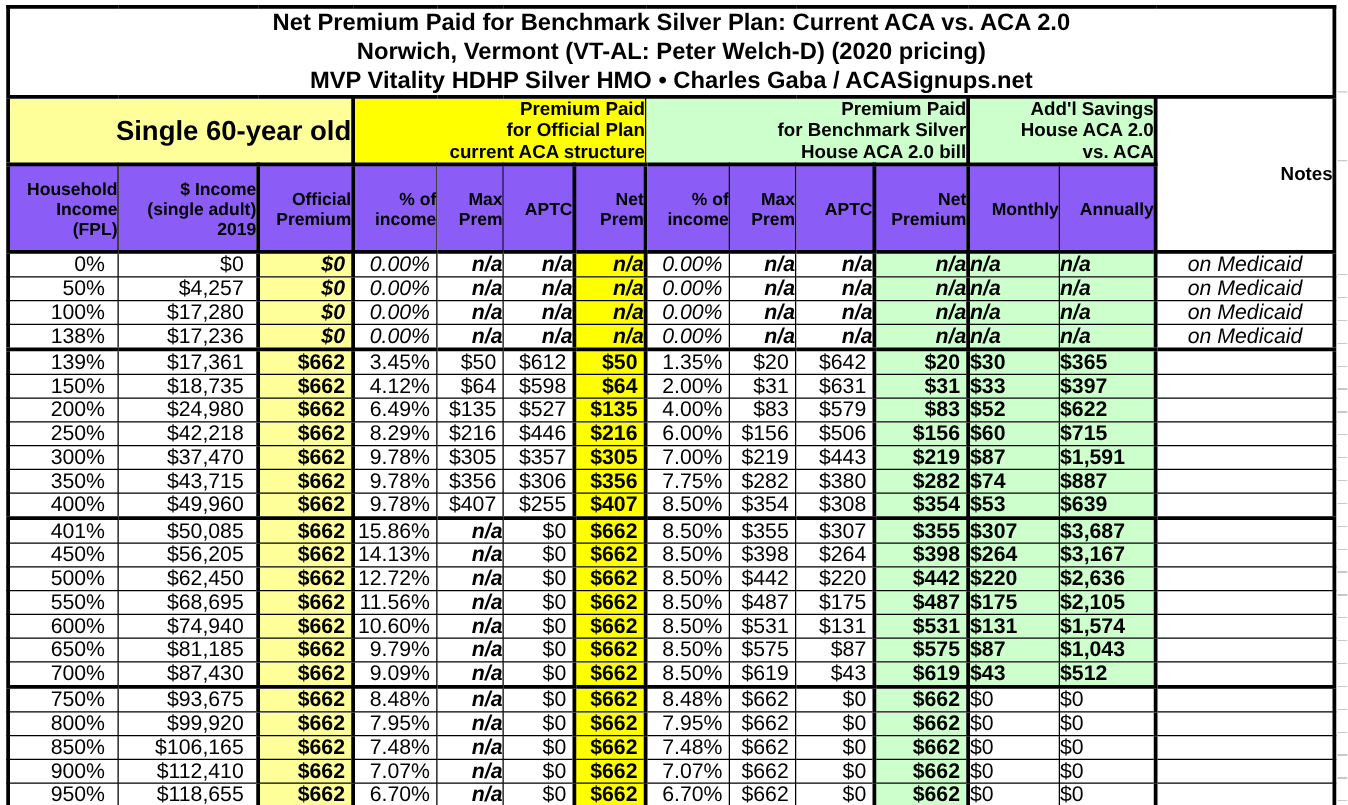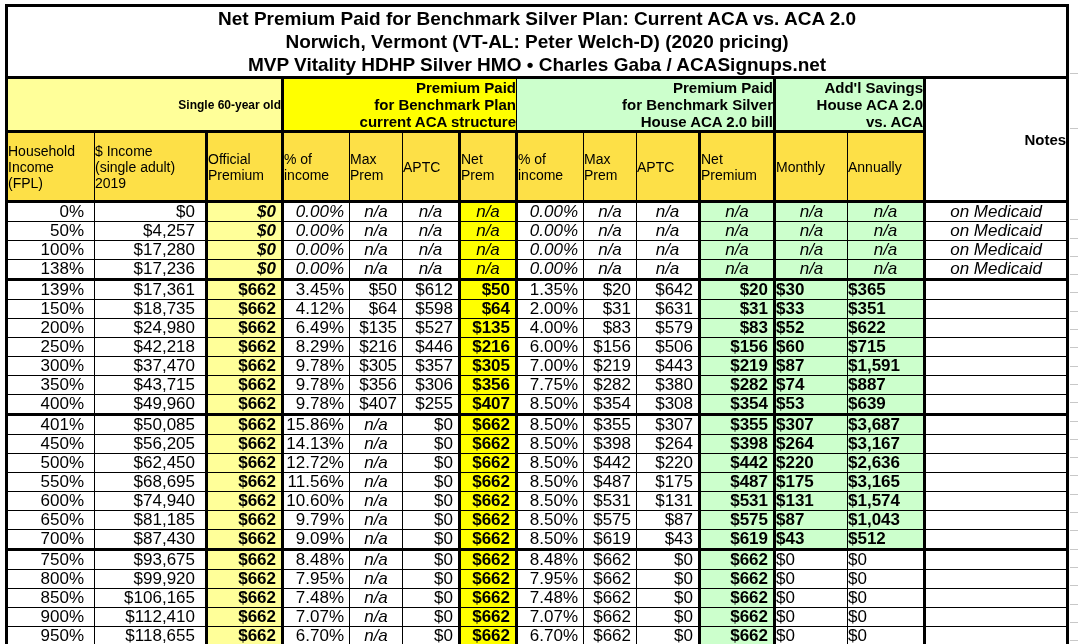--- a/index.html
+++ b/index.html
@@ -17,53 +17,53 @@
   }
   td,th{border:1px solid var(--bk);padding:0;margin:0;overflow:hidden;vertical-align:middle;}
 
   
   .title-row{height:69px;}
   .title-cell{text-align:center;border-bottom:3px solid var(--bk);}
   .title-cell div{font-size:19px;font-weight:bold;line-height:23px;white-space:nowrap;}
 
   .group-row{height:54px;}
   .group-row td{border-bottom:3px solid var(--bk);text-align:right;font-weight:bold;}
-  .g-single{background:var(--ly);font-size:12px;border-right:3px solid var(--bk);}
+  .g-single{background:var(--ly);font-size:22px;border-right:3px solid var(--bk);}
   .g-aca{background:var(--by);}
   .g-aca2{background:var(--lg);border-right:3px solid var(--bk);}
   .g-sav{background:var(--lg);border-right:3px solid var(--bk);}
   .group-row .g3 div{font-size:15px;line-height:17px;white-space:nowrap;}
   .g-notes{background:#fff;font-size:15px;font-weight:bold;text-align:center;
            border-left:3px solid var(--bk);border-bottom:3px solid var(--bk);}
 
   .colhead-row{height:70px;}
   .colhead-row th{
-    background:#fde047;font-size:14px;font-weight:normal;line-height:16px;
-    text-align:left;white-space:pre-line;border-bottom:3px solid var(--bk);
+    background:#8b5cf6;font-size:14px;font-weight:bold;line-height:16px;
+    text-align:right;white-space:pre-line;border-bottom:3px solid var(--bk);
   }
   .ch-official{background:var(--ly);}
   .ch-netp{background:var(--by);}
   .ch-netg{background:var(--lg);}
   .ch-sav{background:var(--lg);}
   .thickL{border-left:3px solid var(--bk) !important;}
   .thickR{border-right:3px solid var(--bk) !important;}
 
   
   tbody tr{height:18.29px;}
   tbody td{font-size:17px;line-height:18px;white-space:nowrap;}
   tr.thick-b td{border-bottom:3px solid var(--bk);}
 
   .num{text-align:right;padding-right:5px;}
   .c-fpl,.c-income{text-align:right;padding-right:10px;}
   .c-official{background:var(--ly);font-weight:bold;text-align:right;padding-right:5px;}
   .c-netp{background:var(--by);font-weight:bold;text-align:right;padding-right:5px;}
   .c-netg{background:var(--lg);font-weight:bold;text-align:right;padding-right:5px;}
   .c-sav{background:var(--lg);font-weight:bold;text-align:left;padding-right:5px;}
   .c-note{text-align:center;font-style:italic;margin-top:12px;}
-  .na{font-weight:normal;font-style:italic;text-align:center;padding-right:0;}
+  .na{font-weight:bold;font-style:italic;padding-right:0;}
   .plain{background:#fff;font-weight:normal;}
   .ital{font-style:italic;}
 
   
   .right-stubs{
     position:absolute;left:1070px;top:202px;width:8px;height:440px;
     background:repeating-linear-gradient(to bottom,#fff 0px,#fff 17.3px,var(--stub) 17.3px,var(--stub) 18.3px);
   }
   .stub-a{position:absolute;left:1070px;top:73px;width:8px;height:1px;background:var(--stub);}
   .stub-b{position:absolute;left:1070px;top:128px;width:8px;height:1px;background:var(--stub);}
@@ -94,21 +94,21 @@
         <td colspan="14" class="title-cell">
           <div>Net Premium Paid for Benchmark Silver Plan: Current ACA vs. ACA 2.0</div>
           <div>Norwich, Vermont (VT-AL: Peter Welch-D) (2020 pricing)</div>
           <div>MVP Vitality HDHP Silver HMO • Charles Gaba / ACASignups.net</div>
         </td>
       </tr>
       <tr class="group-row">
         <td colspan="3" class="g-single">Single 60-year old</td>
         <td colspan="4" class="g-aca g3">
           <div>Premium Paid</div>
-          <div>for Benchmark Plan</div>
+          <div>for Official Plan</div>
           <div>current ACA structure</div>
         </td>
         <td colspan="4" class="g-aca2 g3">
           <div>Premium Paid</div>
           <div>for Benchmark Silver</div>
           <div>House ACA 2.0 bill</div>
         </td>
         <td colspan="2" class="g-sav g3">
           <div>Add'l Savings</div>
           <div>House ACA 2.0</div>
@@ -230,21 +230,21 @@
           <td class="c-official thickL thickR">$662</td>
           <td class="num">4.12%</td>
           <td class="num">$64</td>
           <td class="num">$598</td>
           <td class="c-netp thickL thickR">$64</td>
           <td class="num">2.00%</td>
           <td class="num">$31</td>
           <td class="num">$631</td>
           <td class="c-netg thickL thickR">$31</td>
           <td class="c-sav">$33</td>
-          <td class="c-sav">$351</td>
+          <td class="c-sav">$397</td>
           <td class="c-note thickL"></td>
         </tr>
         <tr>
           <td class="c-fpl">200%</td>
           <td class="c-income">$24,980</td>
           <td class="c-official thickL thickR">$662</td>
           <td class="num">6.49%</td>
           <td class="num">$135</td>
           <td class="num">$527</td>
           <td class="c-netp thickL thickR">$135</td>
@@ -374,21 +374,21 @@
           <td class="c-official thickL thickR">$662</td>
           <td class="num">11.56%</td>
           <td class="num na">n/a</td>
           <td class="num">$0</td>
           <td class="c-netp thickL thickR">$662</td>
           <td class="num">8.50%</td>
           <td class="num">$487</td>
           <td class="num">$175</td>
           <td class="c-netg thickL thickR">$487</td>
           <td class="c-sav">$175</td>
-          <td class="c-sav">$3,165</td>
+          <td class="c-sav">$2,105</td>
           <td class="c-note thickL"></td>
         </tr>
         <tr>
           <td class="c-fpl">600%</td>
           <td class="c-income">$74,940</td>
           <td class="c-official thickL thickR">$662</td>
           <td class="num">10.60%</td>
           <td class="num na">n/a</td>
           <td class="num">$0</td>
           <td class="c-netp thickL thickR">$662</td>

